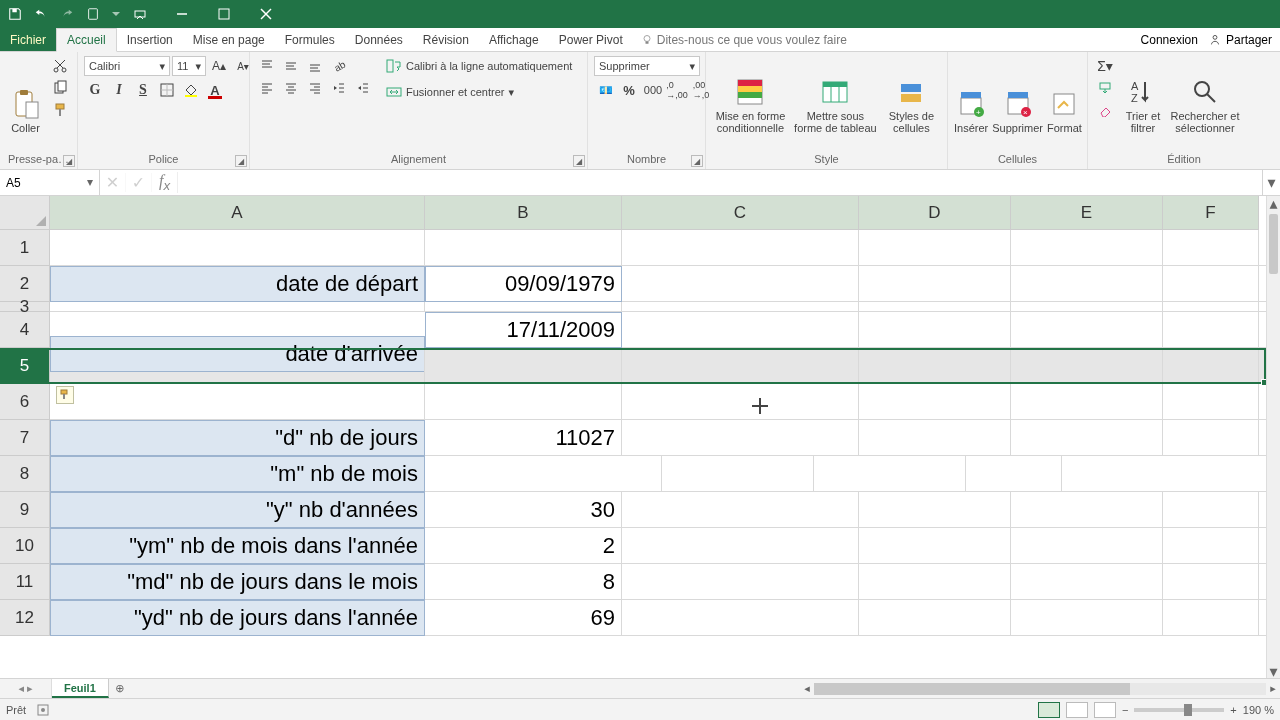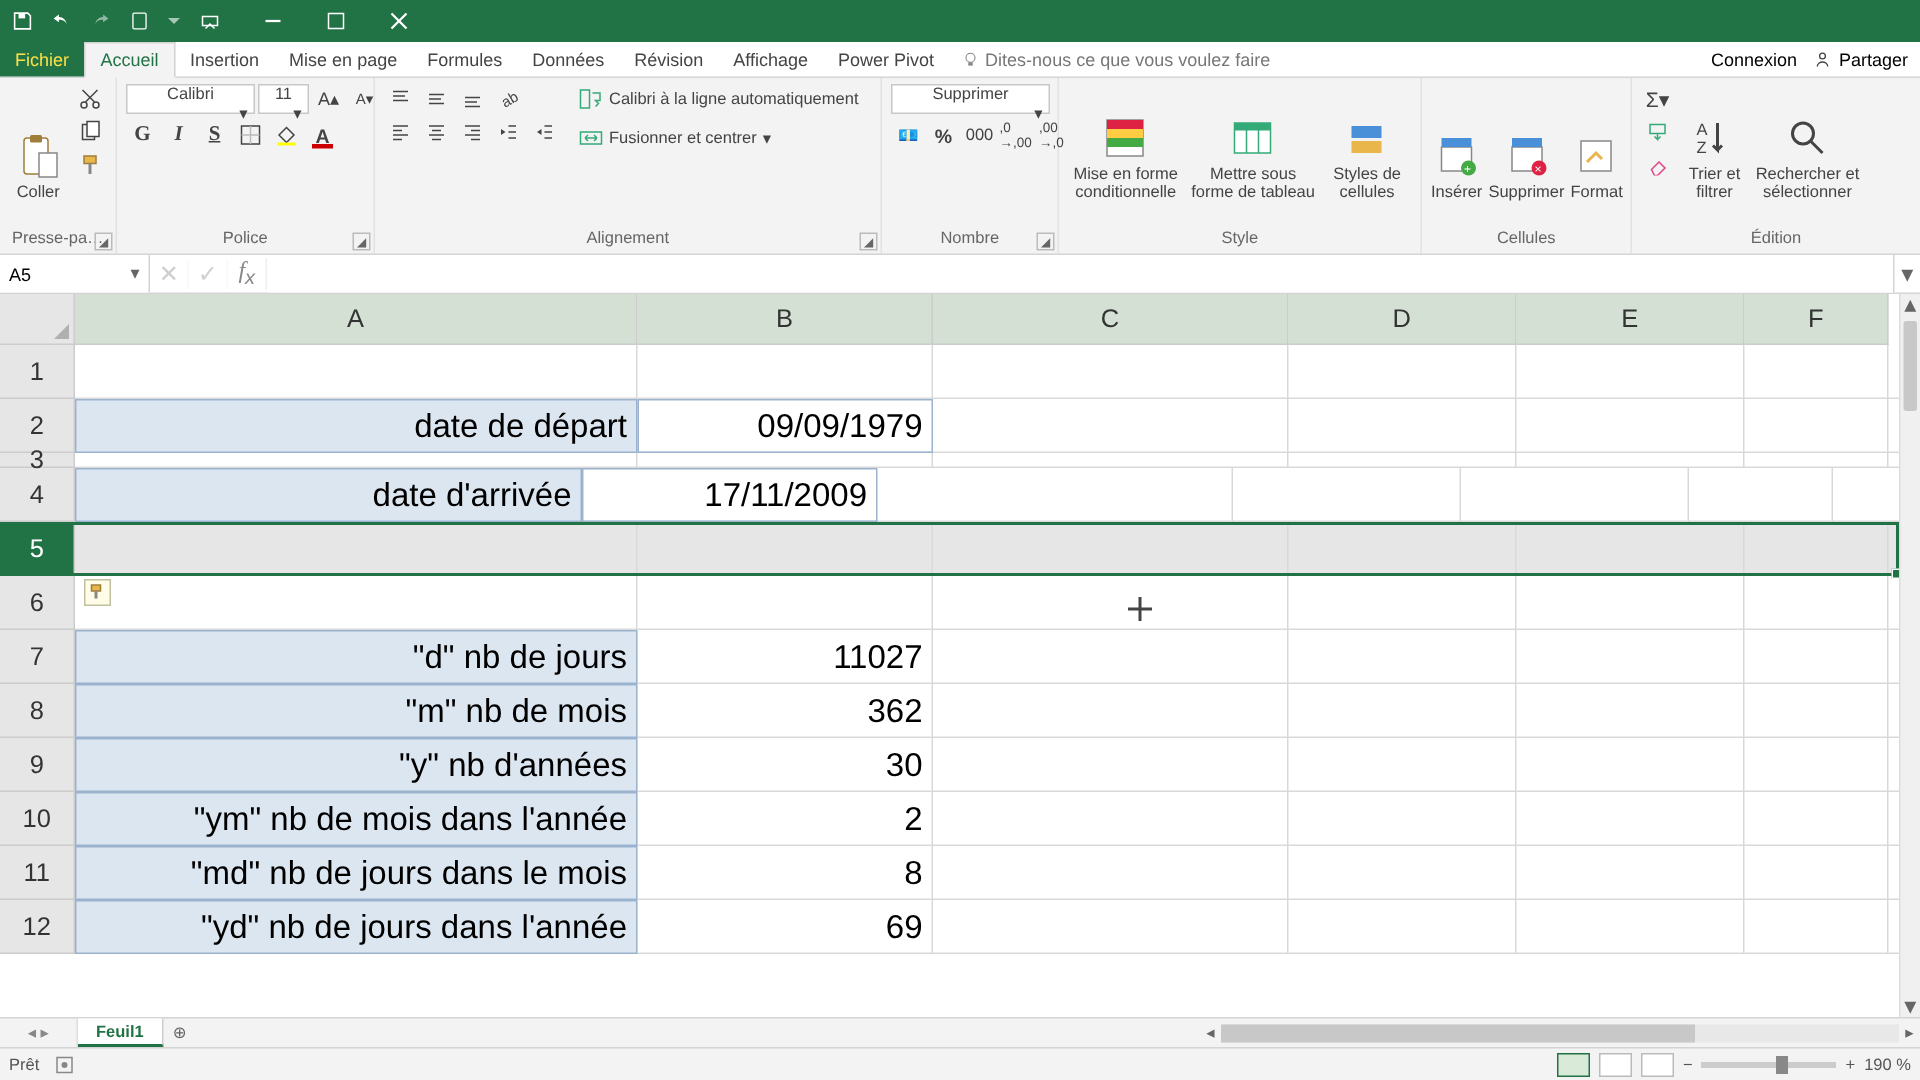--- a/index.html
+++ b/index.html
@@ -10,40 +10,40 @@
   .titlebar .qat { display: flex; align-items: center; gap: 12px; padding-left: 4px; }
   .titlebar .qat svg { fill: #fff; }
   .titlebar .title { flex: 1; text-align: center; font-size: 12px; color: #fff; }
   .titlebar .winctrls { display: flex; gap: 2px; }
   .titlebar .winctrls .wc { width: 40px; height: 28px; display: flex; align-items: center; justify-content: center; }
   .titlebar .winctrls svg { stroke: #fff; fill: none; }
 
   
   .tabs { height: 24px; background: #fff; display: flex; align-items: stretch; font-size: 12px; border-bottom: 1px solid #d4d4d4; }
   .tabs .tab { padding: 0 10px; display: flex; align-items: center; color: #444; cursor: default; }
-  .tabs .tab.file { background: #217346; color: #fde047; }
+  .tabs .tab.file { background: #217346; color: #fef9c3; }
   .tabs .tab.active { background: #f3f3f3; border: 1px solid #d4d4d4; border-bottom: 1px solid #f3f3f3; color: #217346; margin-bottom: -1px; }
   .tabs .tellme { display: flex; align-items: center; color: #777; gap: 4px; padding-left: 8px; }
   .tabs .spacer { flex: 1; }
   .tabs .right { display: flex; align-items: center; gap: 10px; padding-right: 8px; }
   .tabs .right .share { display:flex; align-items:center; gap:4px; }
 
   
   .ribbon { height: 118px; background: #f3f3f3; border-bottom: 1px solid #d4d4d4; display: flex; font-size: 11px; color: #444; }
   .group { border-right: 1px solid #e1e1e1; padding: 4px 6px 2px 6px; display: flex; flex-direction: column; justify-content: space-between; position: relative; }
   .group .body { display: flex; align-items: flex-start; gap: 4px; }
   .group .label { text-align: center; color: #666; font-size: 11px; height: 16px; line-height: 16px; }
   .group .dlaunch { position:absolute; right:2px; bottom:2px; width:12px; height:12px; border:1px solid #bbb; font-size:8px; display:flex; align-items:center; justify-content:center; color:#666; }
   .bigbtn { display:flex; flex-direction:column; align-items:center; justify-content:flex-end; width:54px; height:78px; text-align:center; line-height:12px; gap:2px; }
   .bigbtn svg { width:32px; height:32px; }
   .bigbtn .txt { font-size:11px; }
   .iconbtn { width:22px; height:20px; display:flex; align-items:center; justify-content:center; border:1px solid transparent; }
   .vstack { display:flex; flex-direction:column; gap:2px; }
   .hstack { display:flex; gap:2px; align-items:center; }
-  .combo { height:20px; border:1px solid #c8c8c8; background:#fff; display:flex; align-items:center; padding:0 4px; font-size:11px;flex-direction:column; }
+  .combo { height:20px; border:1px solid #c8c8c8; background:#fff; display:flex; align-items:center; padding:0 4px; font-size:11px; }
   .combo .arrow { margin-left:auto; }
   .chk-btn { height:20px; display:flex; align-items:center; gap:4px; padding:0 4px; }
   .biu { font-family: "Times New Roman", serif; font-size:14px; font-weight:bold; }
 
   
   .fbar { height: 26px; display:flex; align-items:stretch; border-bottom:1px solid #d4d4d4; }
   .namebox { width:100px; border-right:1px solid #d4d4d4; display:flex; align-items:center; padding:0 6px; font-size:12px; position:relative; background:#fff; }
   .namebox .dd { position:absolute; right:2px; top:4px; width:14px; height:16px; display:flex; align-items:center; justify-content:center; color:#666; }
   .fx-area { display:flex; align-items:center; }
   .fx-btn { width:26px; display:flex; align-items:center; justify-content:center; color:#888; border-right:1px solid #eee; }
@@ -541,21 +541,21 @@
       </div>
       <div class="row short" style="height: 10px;">
         <div class="cell" style="width: 375px; height: 10px;"></div>
         <div class="cell" style="width: 197px; height: 10px;"></div>
         <div class="cell" style="width: 237px; height: 10px;"></div>
         <div class="cell" style="width: 152px; height: 10px;"></div>
         <div class="cell" style="width: 152px; height: 10px;"></div>
         <div class="cell" style="width: 96px; height: 10px;"></div>
       </div>
       <div class="row" style="height: 36px;">
-        <div class="cell labelcell" style="width: 338px; height: 36px;">date d'arrivée</div>
+        <div class="cell labelcell" style="width: 375px; height: 36px; margin-top: 24px;">date d'arrivée</div>
         <div class="cell valuecell boxed" style="width: 197px; height: 36px;">17/11/2009</div>
         <div class="cell" style="width: 237px; height: 36px;"></div>
         <div class="cell" style="width: 152px; height: 36px;"></div>
         <div class="cell" style="width: 152px; height: 36px;"></div>
         <div class="cell" style="width: 96px; height: 36px;"></div>
       </div>
       <div class="row selrow" style="height: 36px;">
         <div class="cell" style="width: 375px; height: 36px;"></div>
         <div class="cell" style="width: 197px; height: 36px;"></div>
         <div class="cell" style="width: 237px; height: 36px;"></div>
@@ -574,21 +574,20 @@
       <div class="row" style="height: 36px;">
         <div class="cell labelcell" style="width: 375px; height: 36px;">"d" nb de jours</div>
         <div class="cell valuecell" style="width: 197px; height: 36px;">11027</div>
         <div class="cell" style="width: 237px; height: 36px;"></div>
         <div class="cell" style="width: 152px; height: 36px;"></div>
         <div class="cell" style="width: 152px; height: 36px;"></div>
         <div class="cell" style="width: 96px; height: 36px;"></div>
       </div>
       <div class="row" style="height: 36px;">
         <div class="cell labelcell" style="width: 375px; height: 36px;">"m" nb de mois</div>
-        <div class="cell valuecell" style="width: 197px; height: 36px;">362</div>
         <div class="cell" style="width: 237px; height: 36px;"></div>
         <div class="cell" style="width: 152px; height: 36px;"></div>
         <div class="cell" style="width: 152px; height: 36px;"></div>
         <div class="cell" style="width: 96px; height: 36px;"></div>
       </div>
       <div class="row" style="height: 36px;">
         <div class="cell labelcell" style="width: 375px; height: 36px;">"y" nb d'années</div>
         <div class="cell valuecell" style="width: 197px; height: 36px;">30</div>
         <div class="cell" style="width: 237px; height: 36px;"></div>
         <div class="cell" style="width: 152px; height: 36px;"></div>

